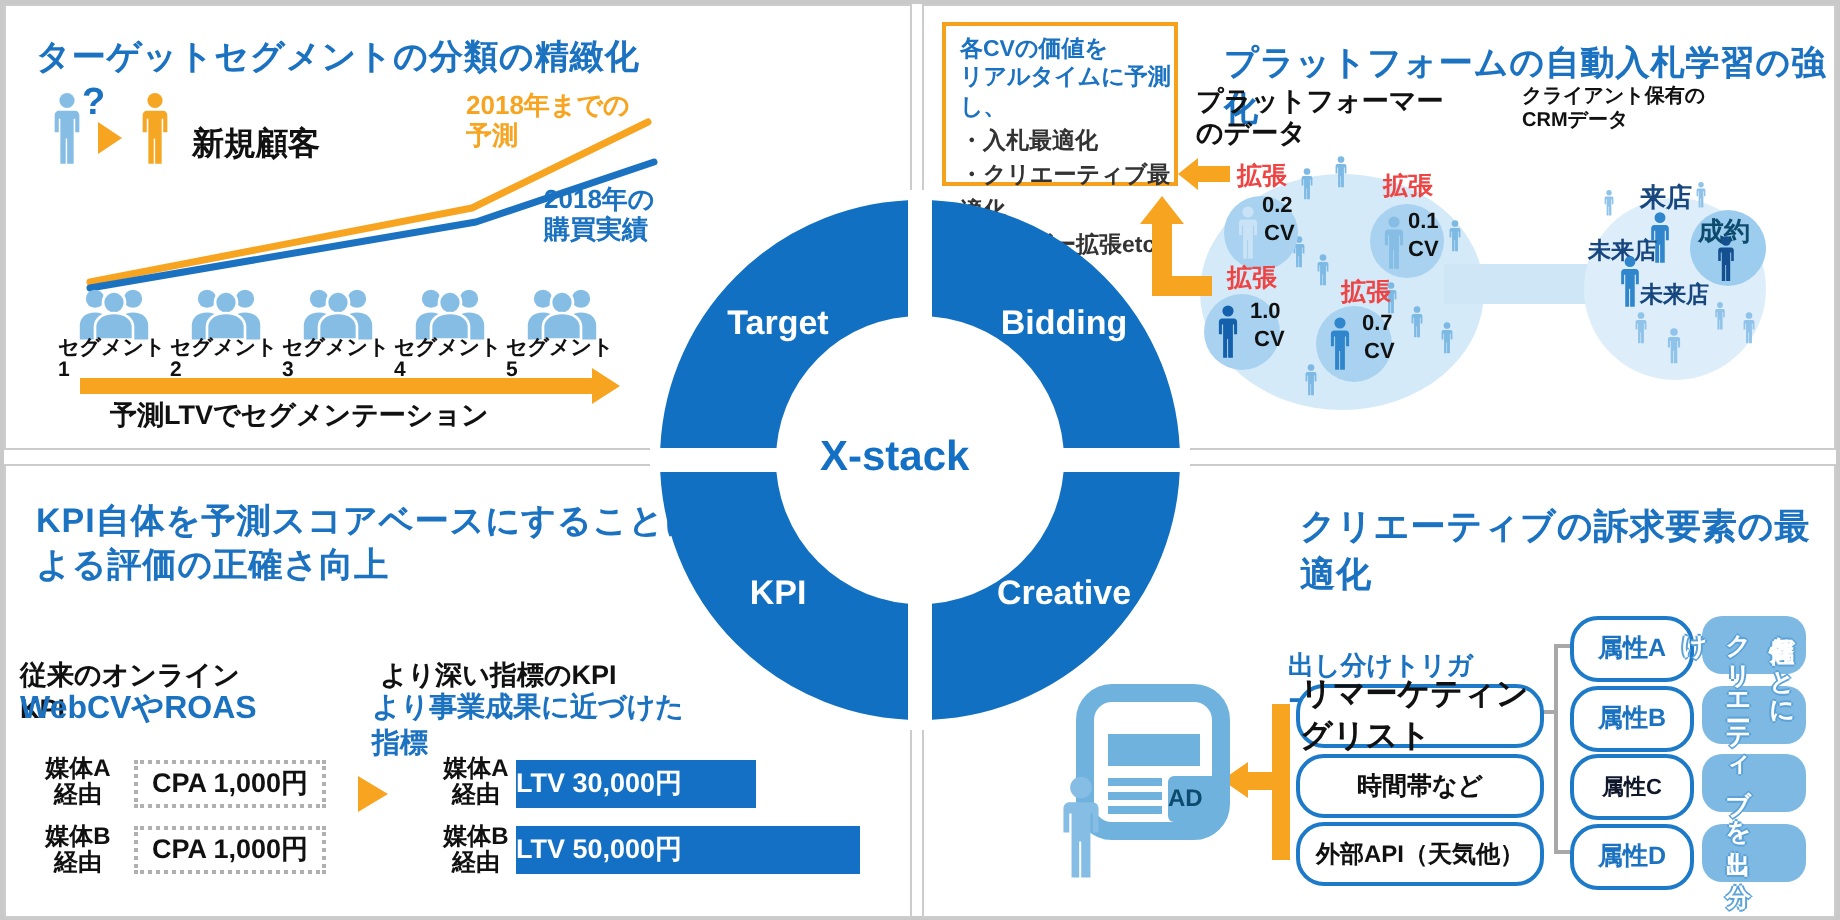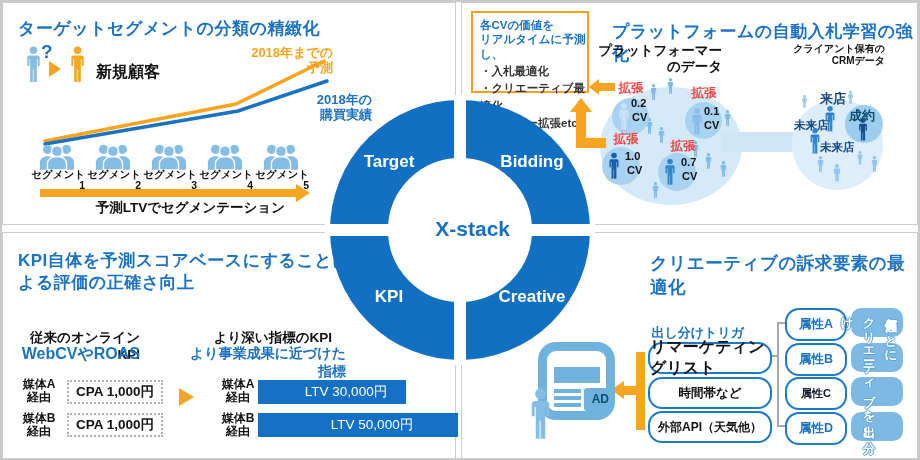--- a/index.html
+++ b/index.html
@@ -2,38 +2,38 @@
 <html><head>
 <meta charset="utf-8">
 <style>
   html,body{margin:0;padding:0;background:#fff;}
   #stage{position:relative;width:920px;height:460px;background:#fff;overflow:hidden;
          font-family:"Liberation Sans","DejaVu Sans",sans-serif;
          outline:2px solid #c9c9c9;outline-offset:-2px;}
   .abs{position:absolute;}
   .card{position:absolute;background:#fff;border:1px solid #ccc;}
   .pre{white-space:pre-line;}
-  .ctr{text-align:right;}
+  .ctr{text-align:left;}
   .b{font-weight:bold;}
   .blue{color:#1b72c1;}
   .navy{color:#17477e;}
   .dark{color:#111;}
   .orange-t{color:#f7a421;}
   .white-t{color:#0c4a6e;}
   .t17{font-size:17px;letter-spacing:0.5px;}
   svg.p{display:block;overflow:visible;}
   .c-light{color:#85bde4}.c-paler{color:#c9e2f6}.c-mid{color:#2f86cd}
   .c-dark{color:#1560ac}.c-navy{color:#14508f}.c-orange{color:#f5a623}
   .c-scatter{color:#7db9e3}.c-crms{color:#8fc3e9}
   .circle{border-radius:50%;background:#a8d2f0;}
   .exp-label{font-size:12.5px;font-weight:bold;color:#ef4444;text-align:center;}
   .exp-val{font-size:11px;font-weight:bold;color:#111;}
   .dotted-box{border:2px dotted #b0b0b0;background:#fff;font-size:13.5px;font-weight:bold;
               color:#111;text-align:center;}
-  .bar-blue{background:#1470c4;color:#fff;font-weight:normal;font-size:13.5px;text-align:center;padding-left:28px;}
+  .bar-blue{background:#1470c4;color:#fff;font-weight:bold;font-size:13.5px;text-align:left;}
   .media-label{font-size:12px;font-weight:bold;color:#111;text-align:center;line-height:1.1;white-space:pre-line;}
   .rbox{position:absolute;background:#fff;border:2px solid #1c7ac9;border-radius:14px;
         display:flex;align-items:center;justify-content:center;font-weight:bold;}
   .fillbox{position:absolute;background:#7db9e2;border-radius:10px;}
   .gline{position:absolute;background:#a8a8a8;}
   .vtext{writing-mode:vertical-rl;white-space:pre-line;font-weight:bold;color:#fff;
          font-size:12.5px;line-height:1.75;letter-spacing:1px;
          text-shadow:-1px 0 0 #5aa2d8,1px 0 0 #5aa2d8,0 -1px 0 #5aa2d8,0 1px 0 #5aa2d8;}
   .donut-label{position:absolute;width:84px;text-align:center;color:#fff;
                font-weight:bold;font-size:17px;}

